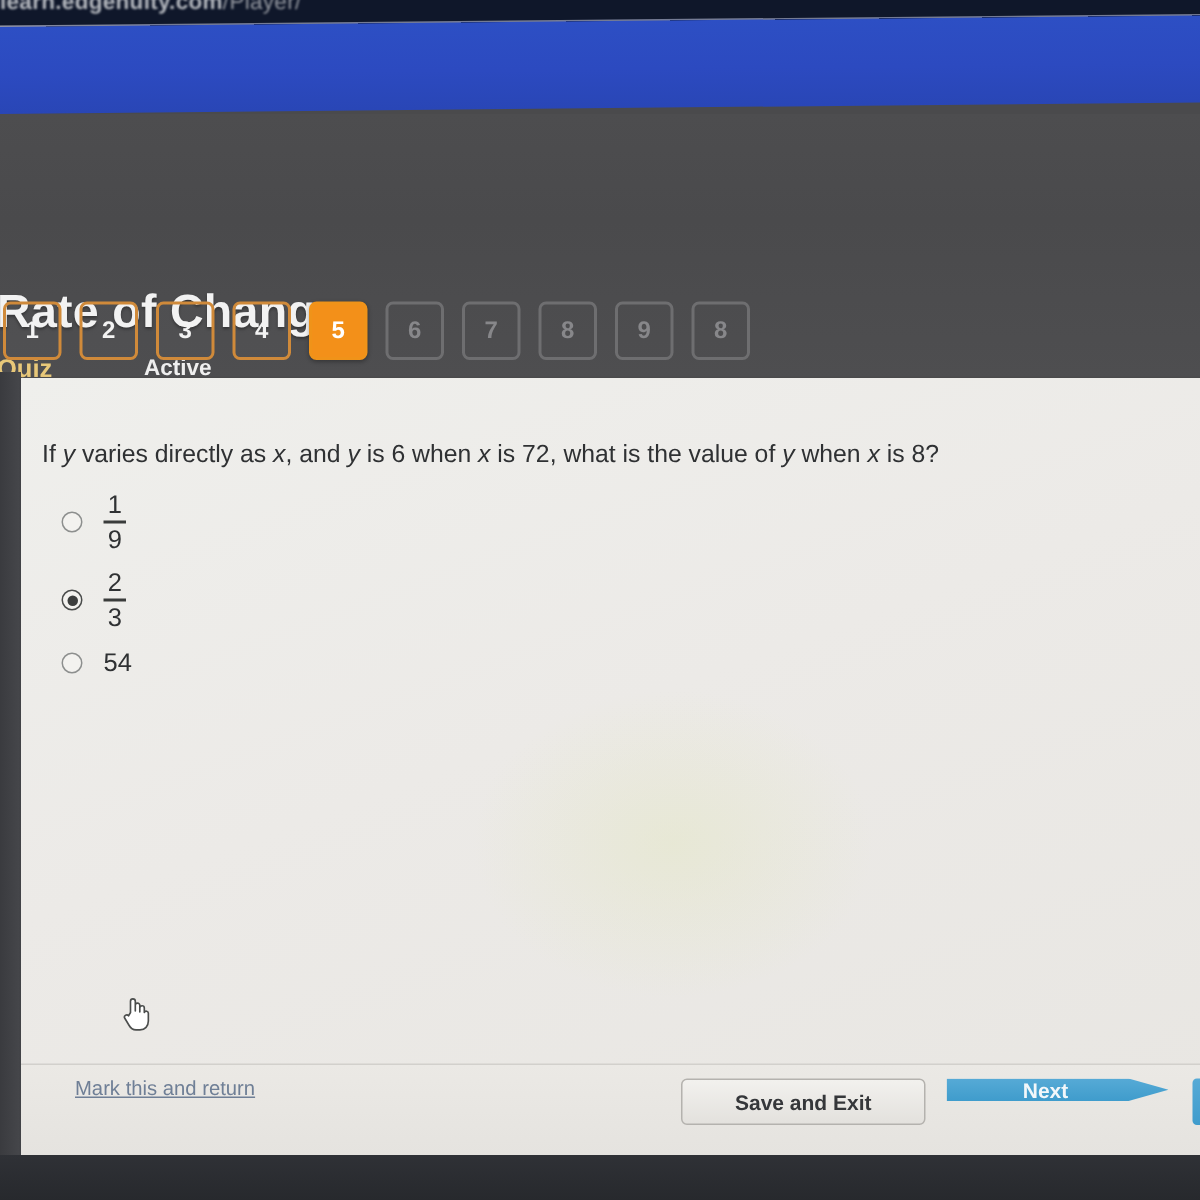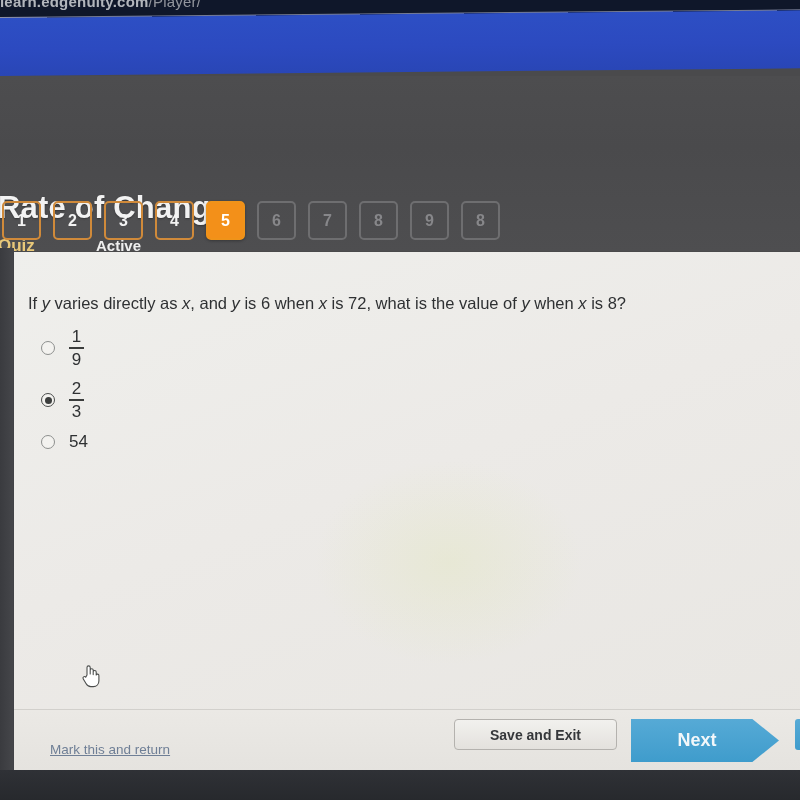--- a/index.html
+++ b/index.html
@@ -231,21 +231,21 @@
   
   .footer {
     position: absolute;
     left: 0; bottom: 0;
     width: 790px; height: 60px;
     border-top: 1px solid #d2d0cc;
     background: linear-gradient(180deg, #ebe9e5 0%, #e5e3df 100%);
   }
   .mark-link {
     position: absolute;
-    left: 36px; top: 32px;
+    left: 36px; top: 8px;
     font-size: 13.5px;
     color: #6f7f96;
     text-decoration: underline;
     cursor: pointer;
   }
   .save-btn {
     position: absolute;
     left: 440px; top: 9px;
     width: 163px; height: 31px;
     border: 1px solid #b4b2ae;
@@ -254,24 +254,24 @@
     display: flex; align-items: center; justify-content: center;
     font-size: 14px;
     font-weight: bold;
     color: #35373a;
     cursor: pointer;
     box-sizing: border-box;
   }
   .next-btn {
     position: absolute;
     left: 617px; top: 9px;
-    width: 148px; height: 43px;
+    width: 148px; height: 15px;
     background: linear-gradient(180deg, #56aad6 0%, #3f9ccc 100%);
     display: flex; align-items: center; justify-content: center;
-    font-size: 18px;
+    font-size: 14px;
     font-weight: bold;
     color: #f2f7fa;
     cursor: pointer;
     clip-path: polygon(0 0, 82% 0, 100% 50%, 82% 100%, 0 100%);
     padding-right: 16px;
     box-sizing: border-box;
   }
   .next-peek {
     position: absolute;
     left: 781px; top: 9px;

